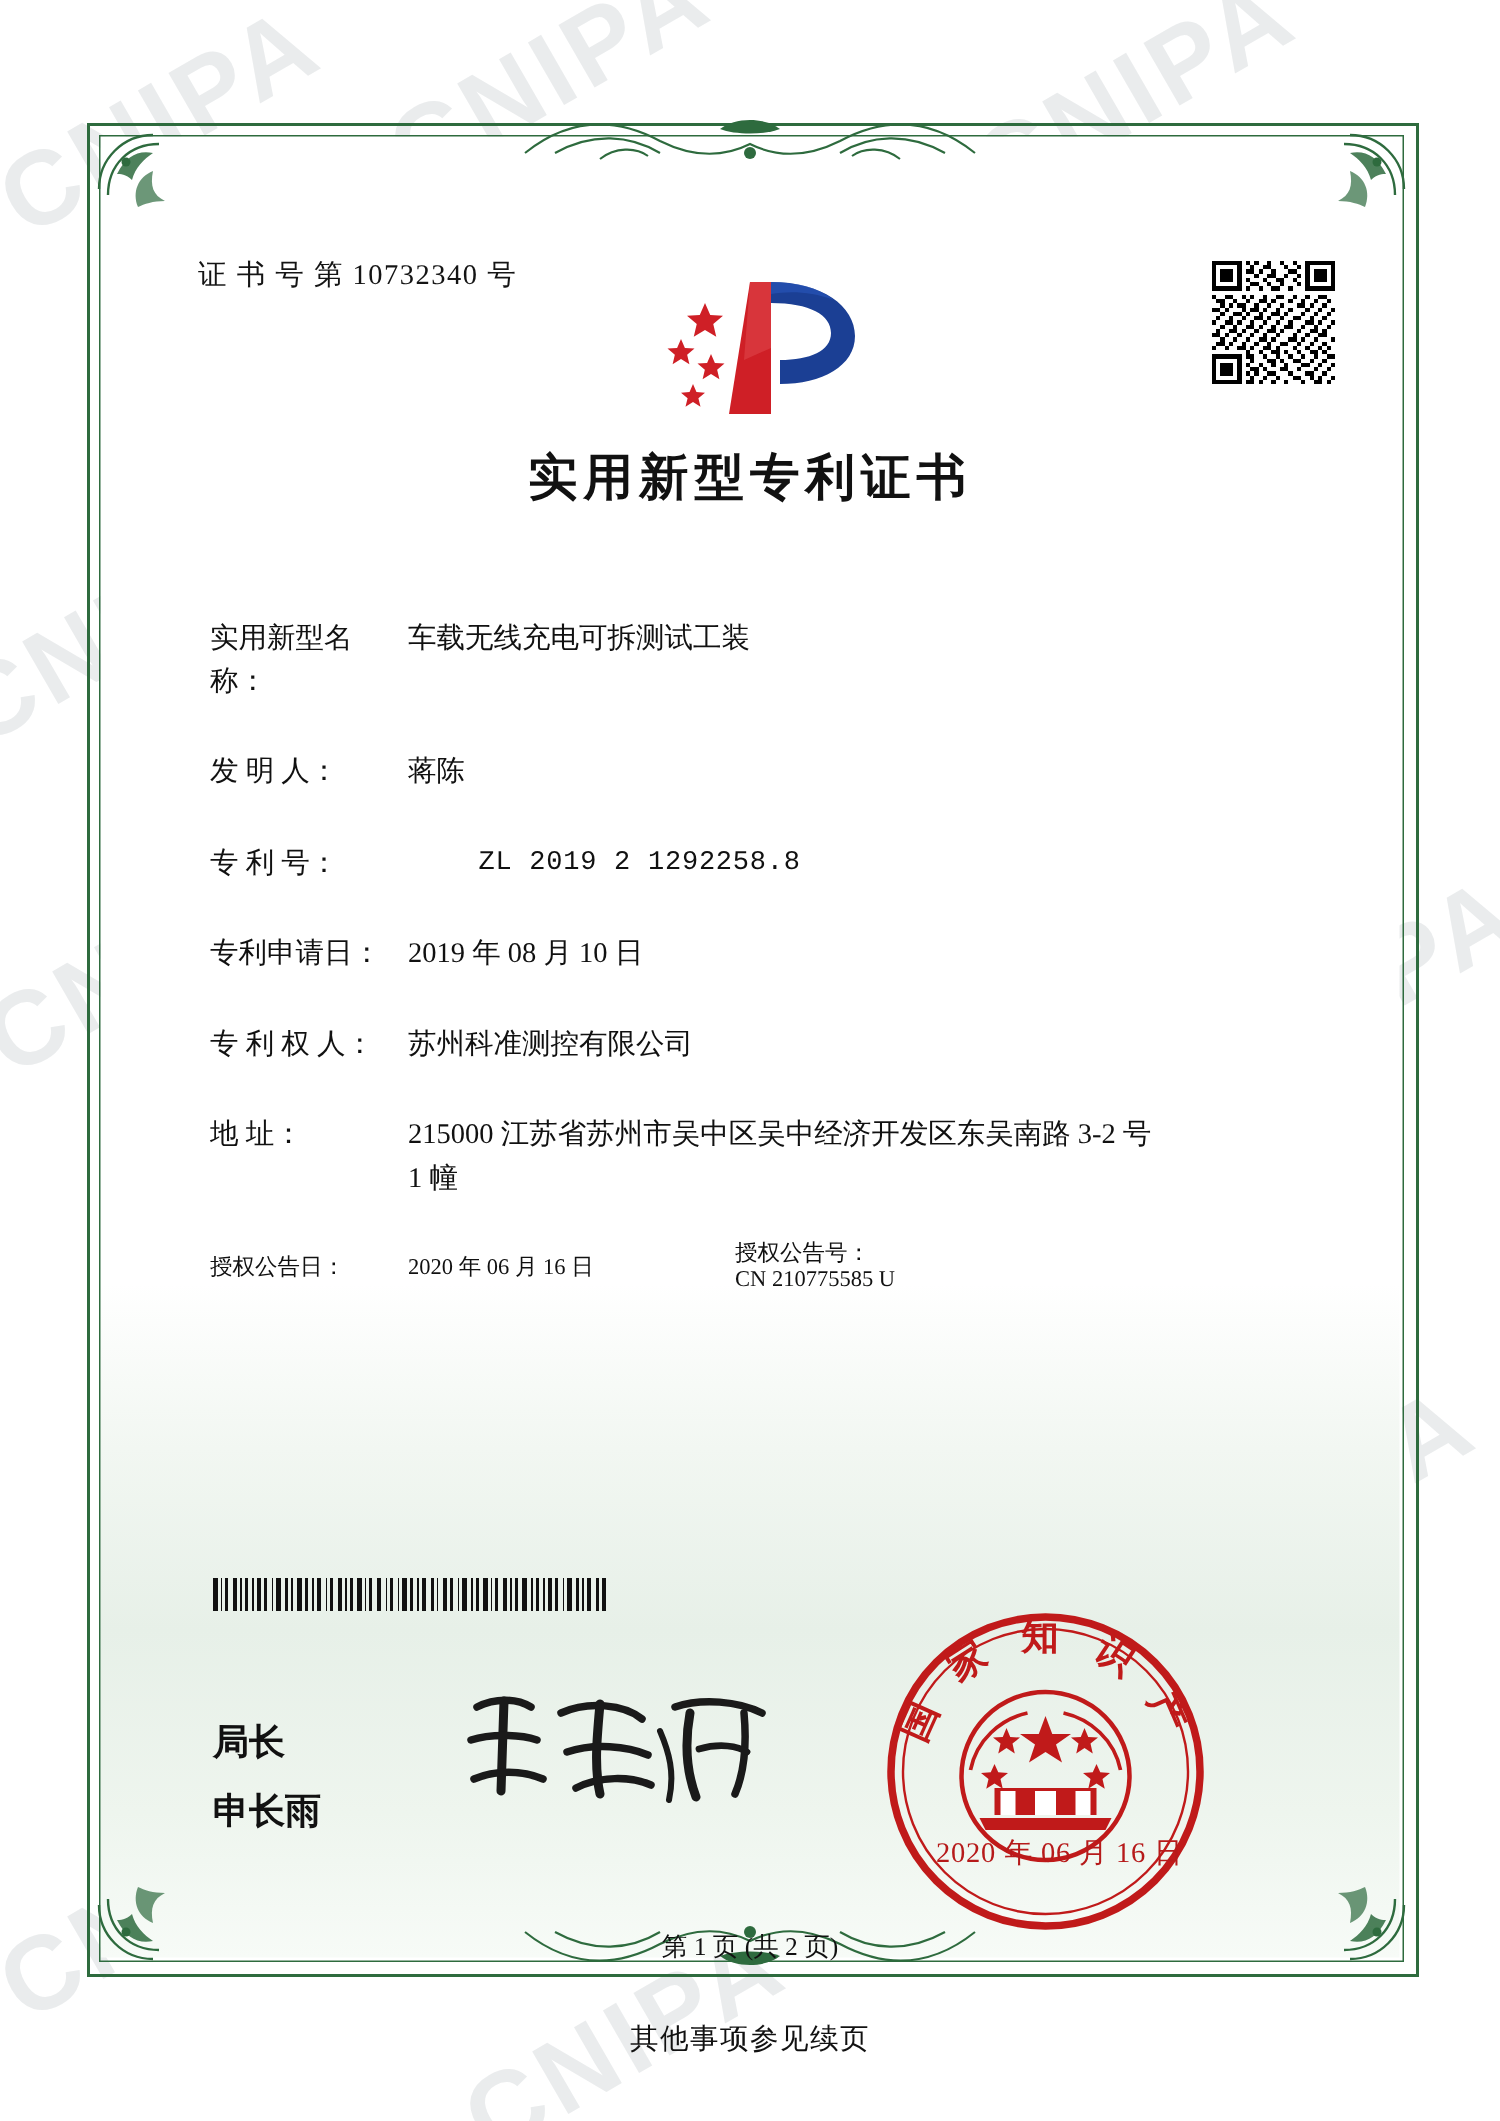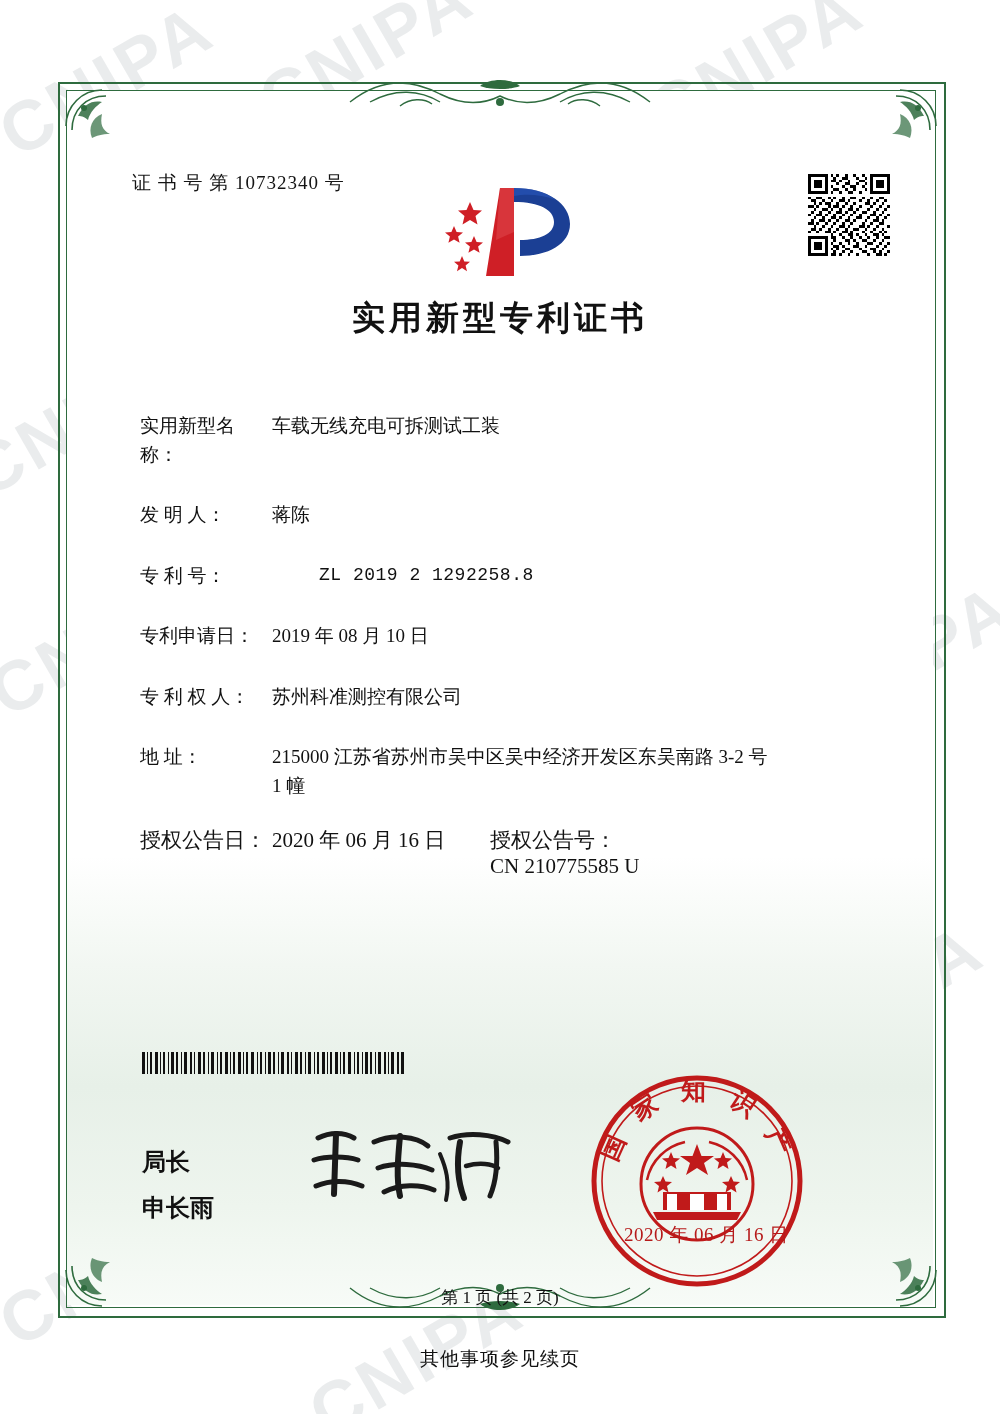--- a/index.html
+++ b/index.html
@@ -165,21 +165,22 @@
   }
   .mono-ish {
     font-family: "Liberation Mono", "DejaVu Sans Mono", monospace;
     font-size: 18px;
     letter-spacing: 0.5px;
     margin-left: 47px;
   }
   .row-split {
     display: flex;
     margin-bottom: 26px;
-    font-size: 21px;
+    font-size: 15px;
+    align-items: center;
   }
   .row-split .left { width: 350px; display:flex; }
   .row-split .left .field-label { width: 132px; flex:0 0 132px; }
   .row-split .right { display:flex;flex-direction:column; }
   .row-split .right .lbl { margin-right: 4px; }
 
   .paragraphs {
     position: absolute;
     left: 140px;
     top: 818px;

